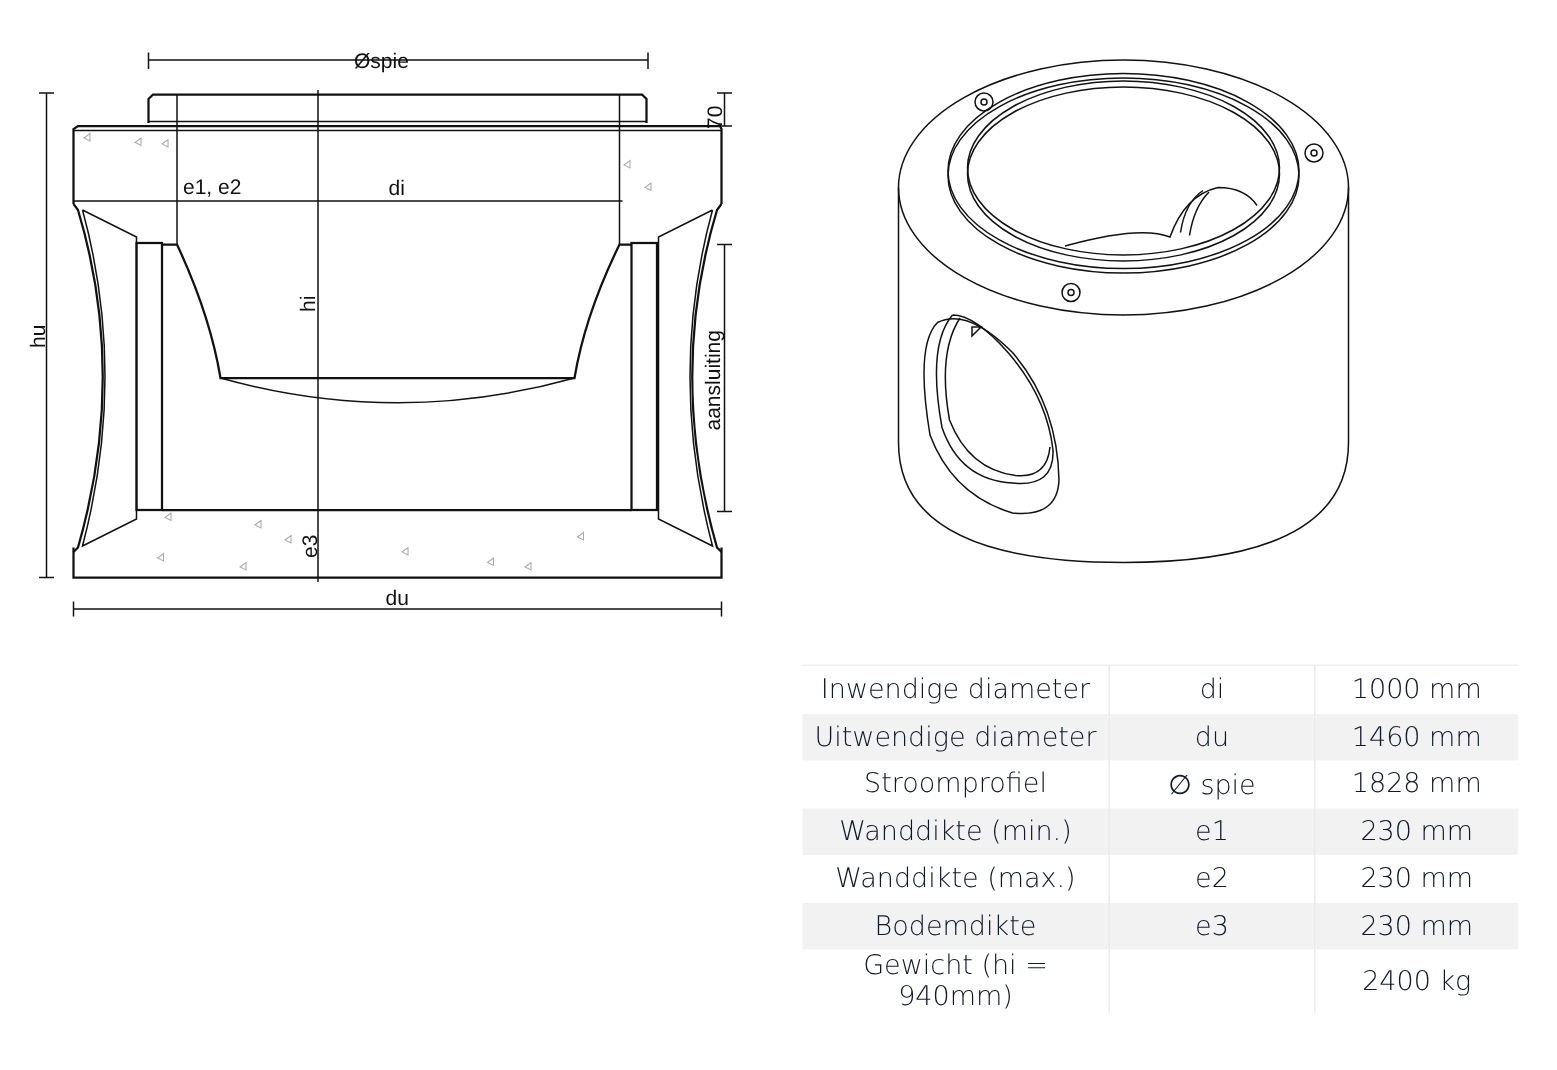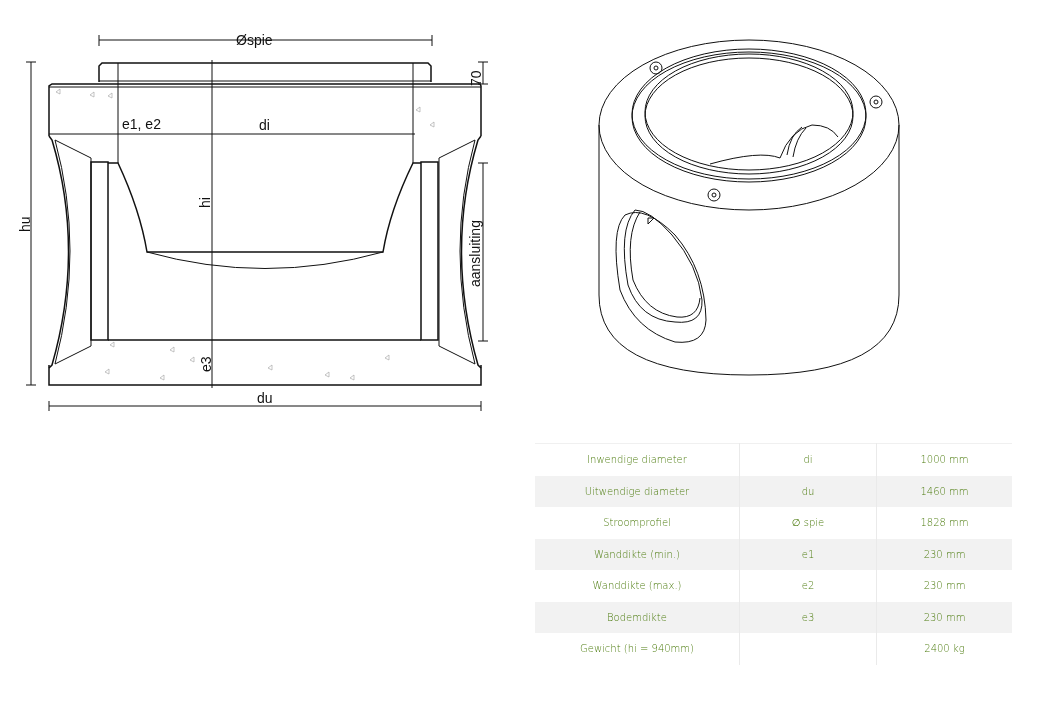--- a/index.html
+++ b/index.html
@@ -1,21 +1,21 @@
 <!DOCTYPE html>
 <html><head>
 <meta charset="utf-8">
 <style>
   html,body{margin:0;padding:0;background:#fff;}
   body{width:1038px;height:713px;position:relative;overflow:hidden;font-family:"Liberation Sans",sans-serif;}
   .drawing{position:absolute;left:0;top:0;}
   .lbl{position:absolute;font-size:14px;color:#111;font-family:"Liberation Sans",sans-serif;white-space:nowrap;}
   .vlbl{transform:rotate(-90deg);transform-origin:left top;}
   .render{position:absolute;left:580px;top:30px;}
-  table.spec{position:absolute;left:535px;top:443px;width:477px;border-collapse:collapse;font-family:"DejaVu Sans",sans-serif;font-size:10px;color:#4d7c0f;}
+  table.spec{position:absolute;left:535px;top:443px;width:477px;border-collapse:collapse;font-family:"DejaVu Sans",sans-serif;font-size:18px;color:#0f172a;}
   table.spec td{height:31.5px;padding:0;text-align:center;border-right:1px solid #eaeaea;font-weight:300;}
   table.spec td:last-child{border-right:none;margin-left:20px;}
   table.spec tr:nth-child(even) td{background:#f2f2f2;}
   table.spec tr:first-child td{border-top:1px solid #f0f0f0;}
   table.spec td.c1{width:204px;}
   table.spec td.c2{width:136px;}
 </style>
 </head>
 <body>
 

